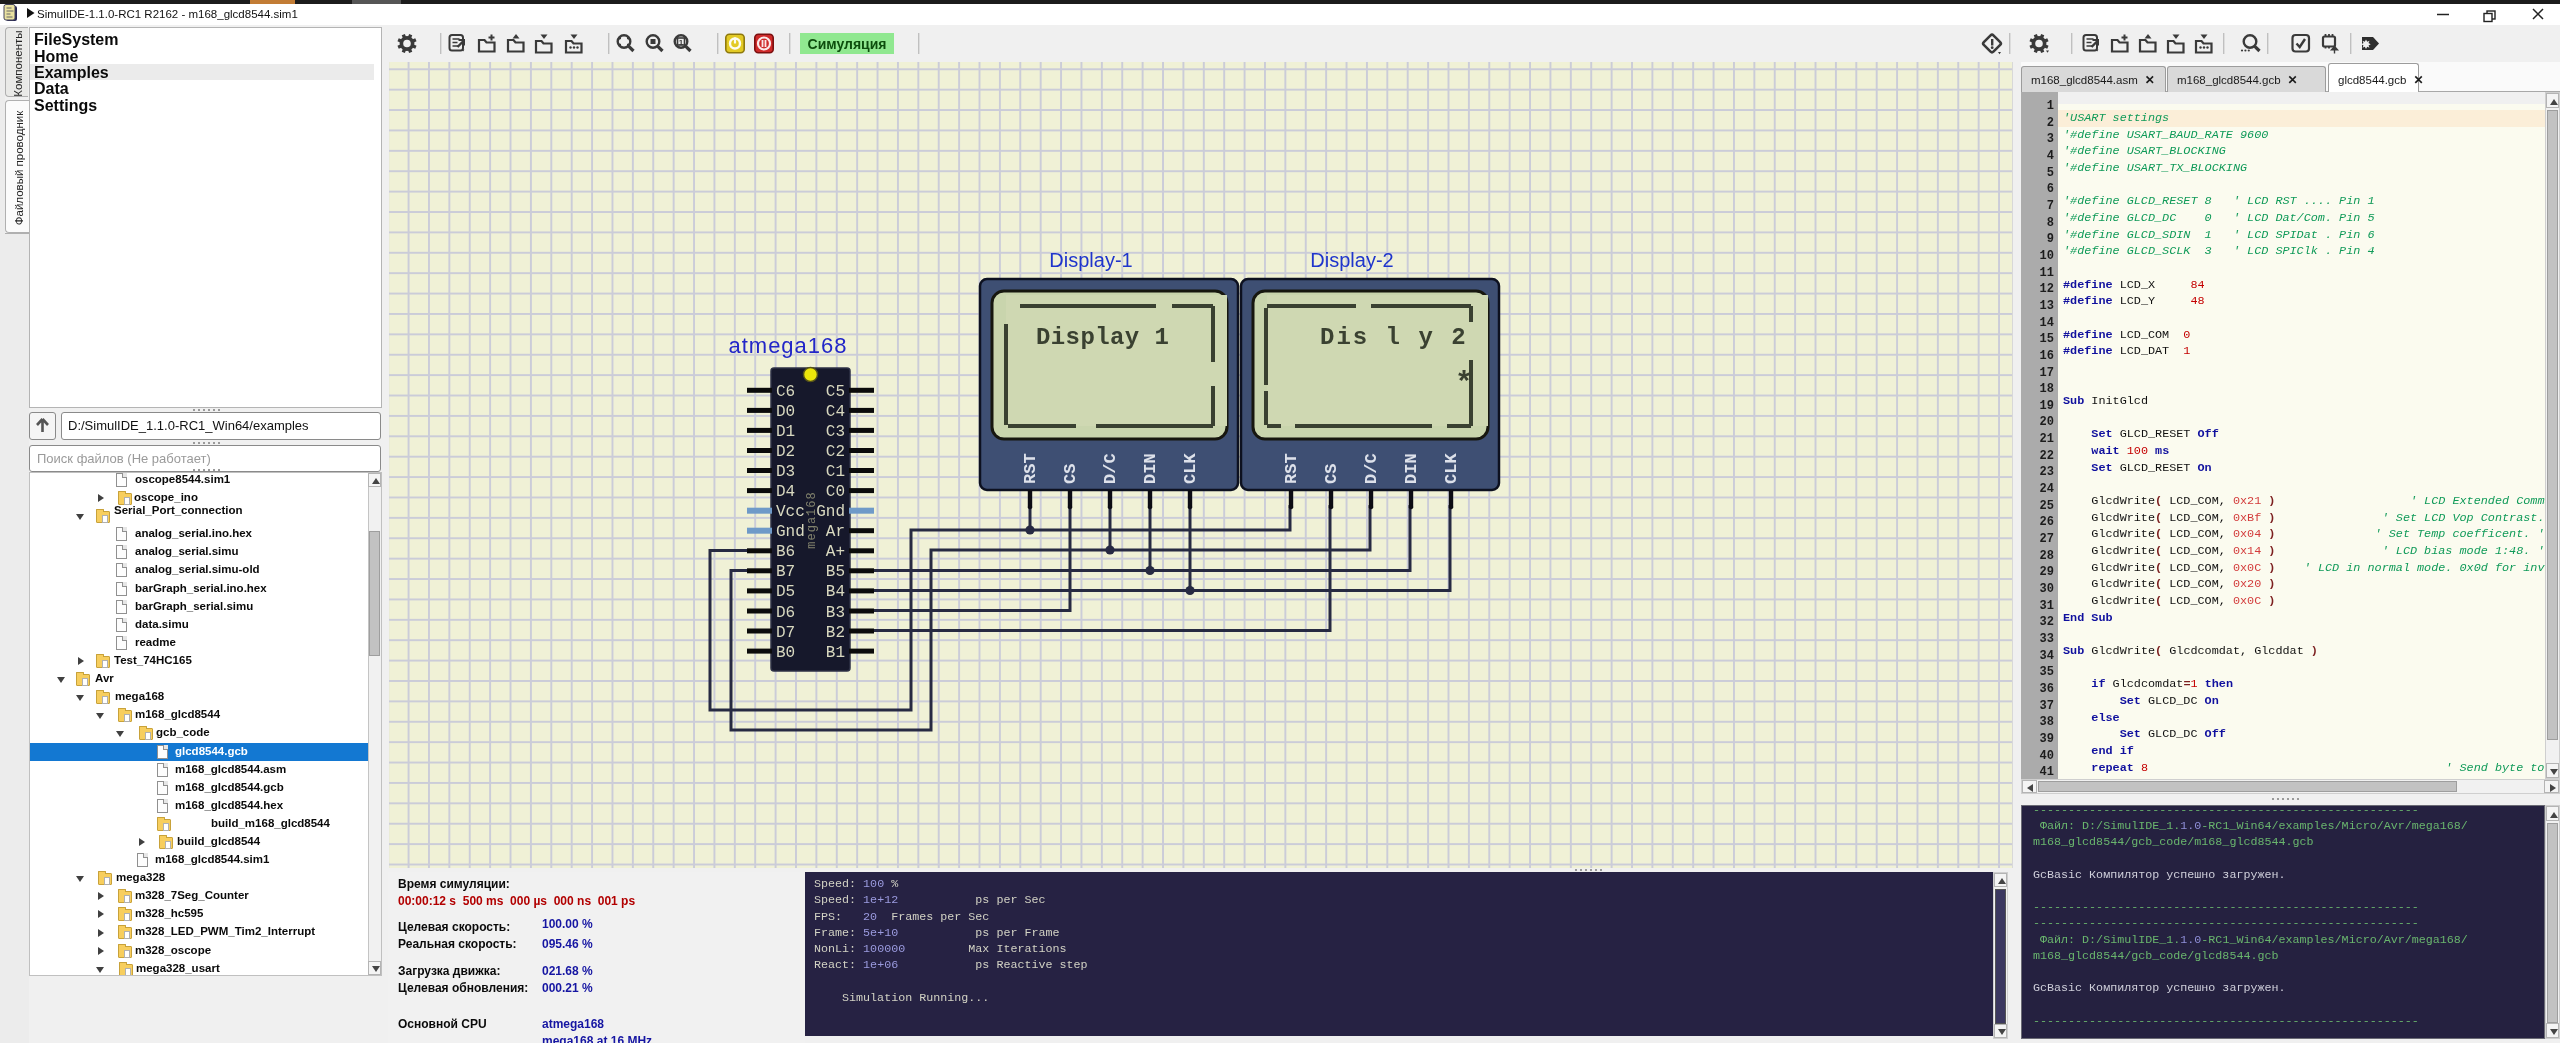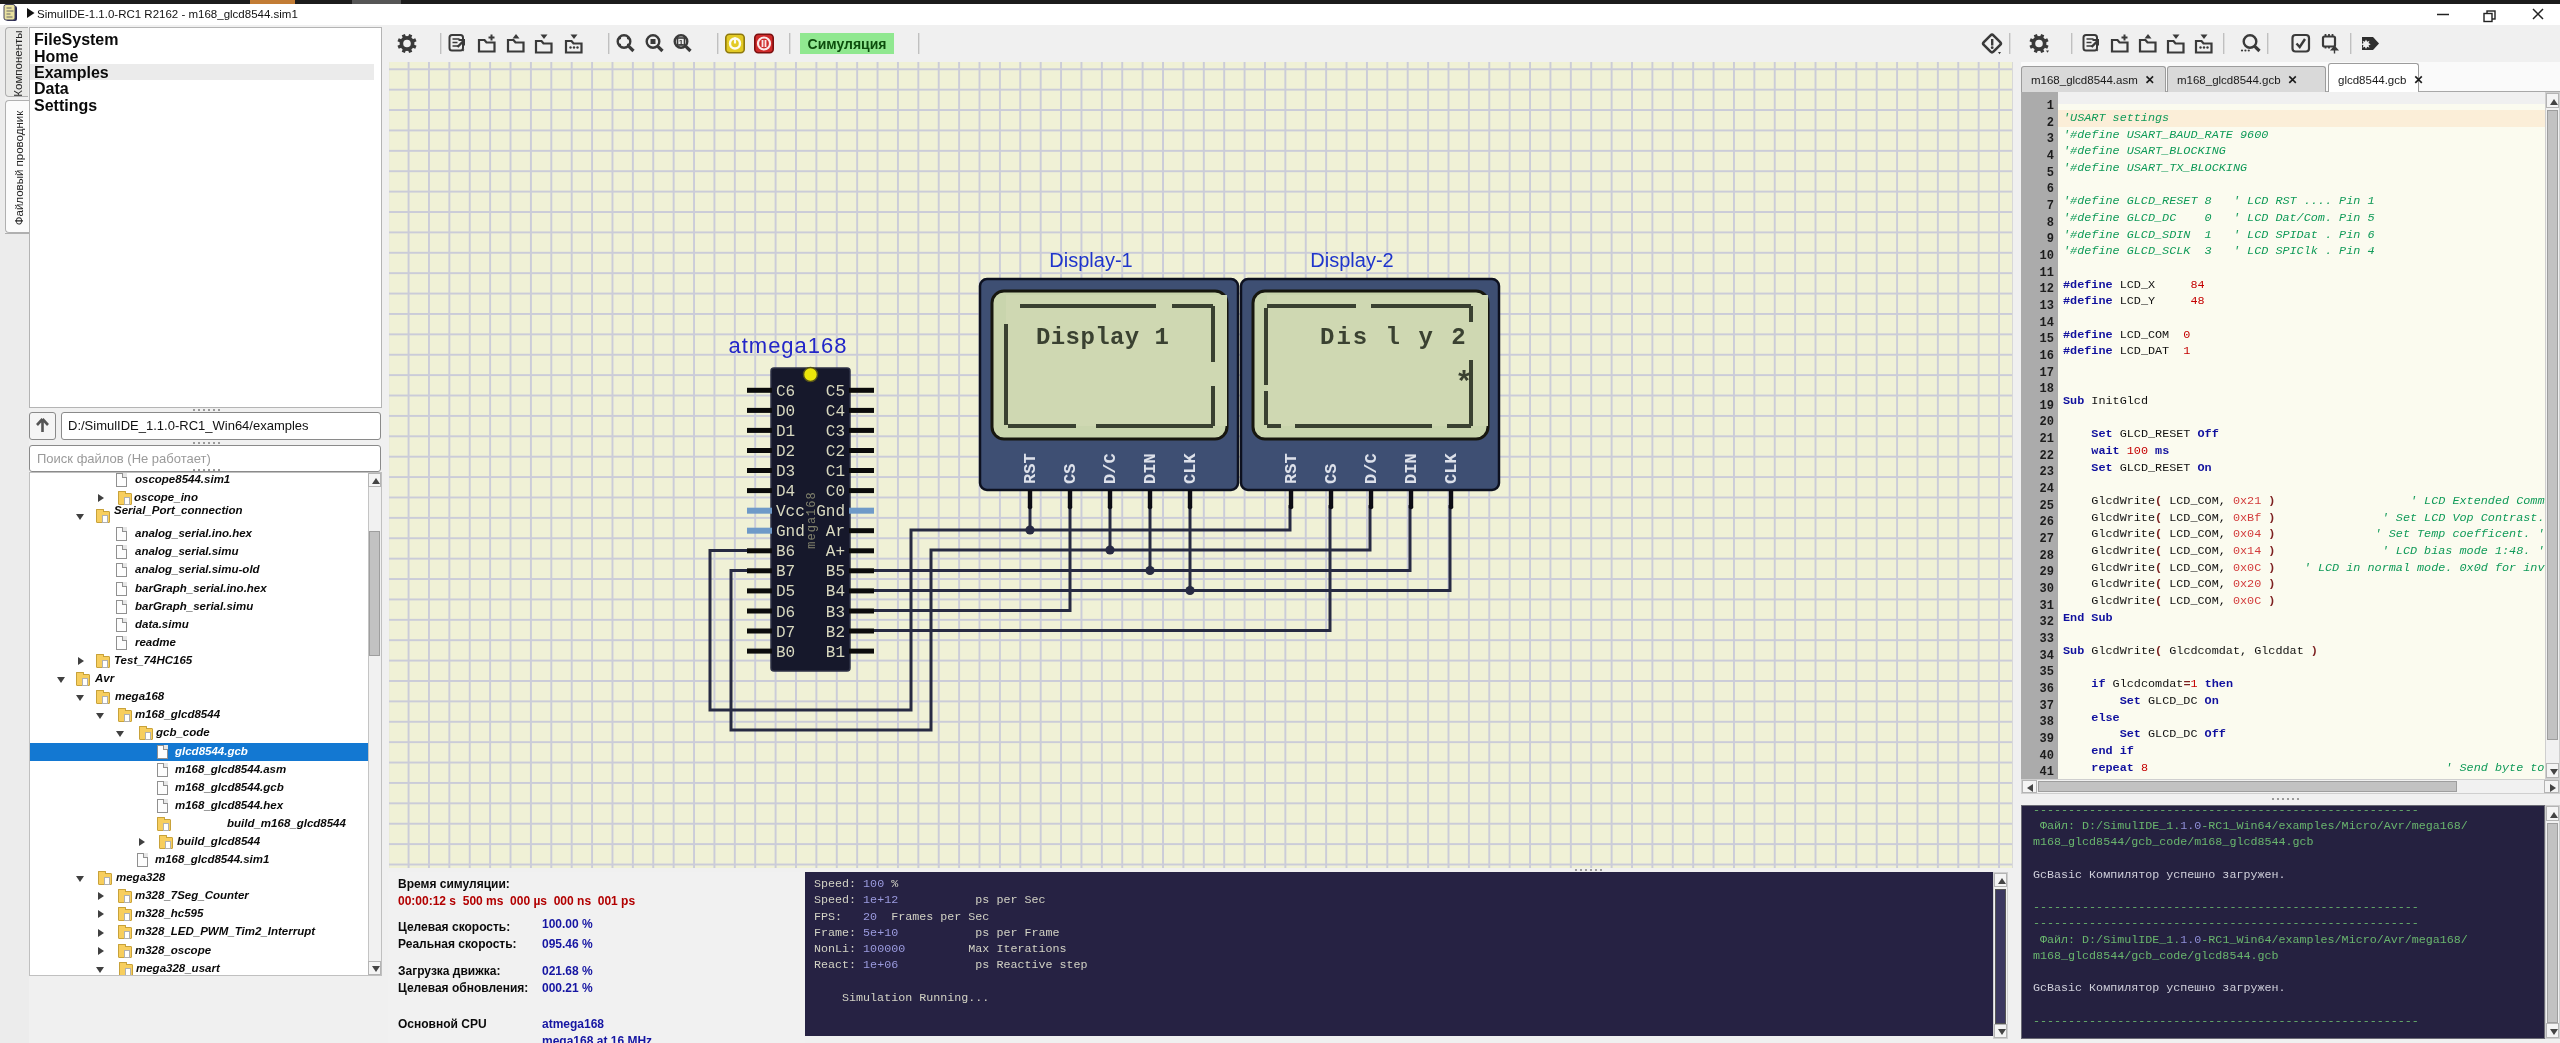--- a/index.html
+++ b/index.html
@@ -108,21 +108,21 @@
 
 <div class="abs" style="left:29px;top:412px;width:27px;height:28px;background:#f5f5f5;border:1px solid #8a8a8a;border-radius:3px;">
  <svg width="25" height="26" viewBox="0 0 25 26">
       <path d="M12.5 6 L12.5 19 M12.5 6 L7 12 M12.5 6 L18 12" stroke="#555" stroke-width="2.6" fill="none"></path>
     </svg>
 </div>
 <div class="abs" style="left:61px;top:412px;width:320px;height:28px;background:#fff;border:1px solid #8a8a8a;border-radius:3px;font-size:13px;color:#111;padding:5px 0 0 6px;">D:/SimulIDE_1.1.0-RC1_Win64/examples</div>
 
 <div class="abs" style="left:29px;top:445px;width:352px;height:27px;background:#fff;border:1px solid #8a8a8a;border-radius:3px;font-size:13px;color:#9a9a9a;padding:5px 0 0 7px;">Поиск файлов (Не работает)</div>
 
-<div class="abs panel" id="tree" style="left:29px;top:472px;width:353px;height:504px;border-color:#c0c0c0;overflow:hidden;font-style:italic;">
+<div class="abs panel" id="tree" style="left:29px;top:472px;width:353px;height:504px;border-color:#c0c0c0;overflow:hidden;">
  <div class="ficon" style="left:86px;top:0px;"></div>
  <div class="treelabel" style="left:105px;top:0px;">oscope8544.sim1</div>
  <div class="tri-r" style="left:68px;top:21px;"></div>
  <div class="folder" style="left:88px;top:20px;"></div>
  <div class="treelabel" style="left:104px;top:18px;">oscope_ino</div>
  <div class="tri-d" style="left:46px;top:41px;"></div>
  <div class="folder" style="left:66px;top:38px;"></div>
  <div class="treelabel" style="left:84px;top:31px;">Serial_Port_connection</div>
  <div class="ficon" style="left:86px;top:54px;"></div>
  <div class="treelabel" style="left:105px;top:54px;">analog_serial.ino.hex</div>
@@ -156,21 +156,21 @@
  <div style="position:absolute;left:0px;top:270px;width:338px;height:18px;background:#1378d2;"></div>
  <div class="ficon" style="left:127px;top:272px;"></div>
  <div class="treelabel" style="left:145px;top:272px;color:#ffffff;">glcd8544.gcb</div>
  <div class="ficon" style="left:127px;top:290px;"></div>
  <div class="treelabel" style="left:145px;top:290px;">m168_glcd8544.asm</div>
  <div class="ficon" style="left:127px;top:308px;"></div>
  <div class="treelabel" style="left:145px;top:308px;">m168_glcd8544.gcb</div>
  <div class="ficon" style="left:127px;top:326px;"></div>
  <div class="treelabel" style="left:145px;top:326px;">m168_glcd8544.hex</div>
  <div class="folder" style="left:127px;top:346px;"></div>
- <div class="treelabel" style="left:161px;top:344px;padding-left:36px;">build_m168_glcd8544</div>
+ <div class="treelabel" style="left:145px;top:344px;padding-left:36px;">build_m168_glcd8544</div>
  <div class="tri-r" style="left:109px;top:365px;"></div>
  <div class="folder" style="left:129px;top:364px;"></div>
  <div class="treelabel" style="left:147px;top:362px;">build_glcd8544</div>
  <div class="ficon" style="left:107px;top:380px;"></div>
  <div class="treelabel" style="left:125px;top:380px;">m168_glcd8544.sim1</div>
  <div class="tri-d" style="left:46px;top:403px;"></div>
  <div class="folder" style="left:68px;top:400px;"></div>
  <div class="treelabel" style="left:86px;top:398px;">mega328</div>
  <div class="tri-r" style="left:68px;top:419px;"></div>
  <div class="folder" style="left:88px;top:418px;"></div>

